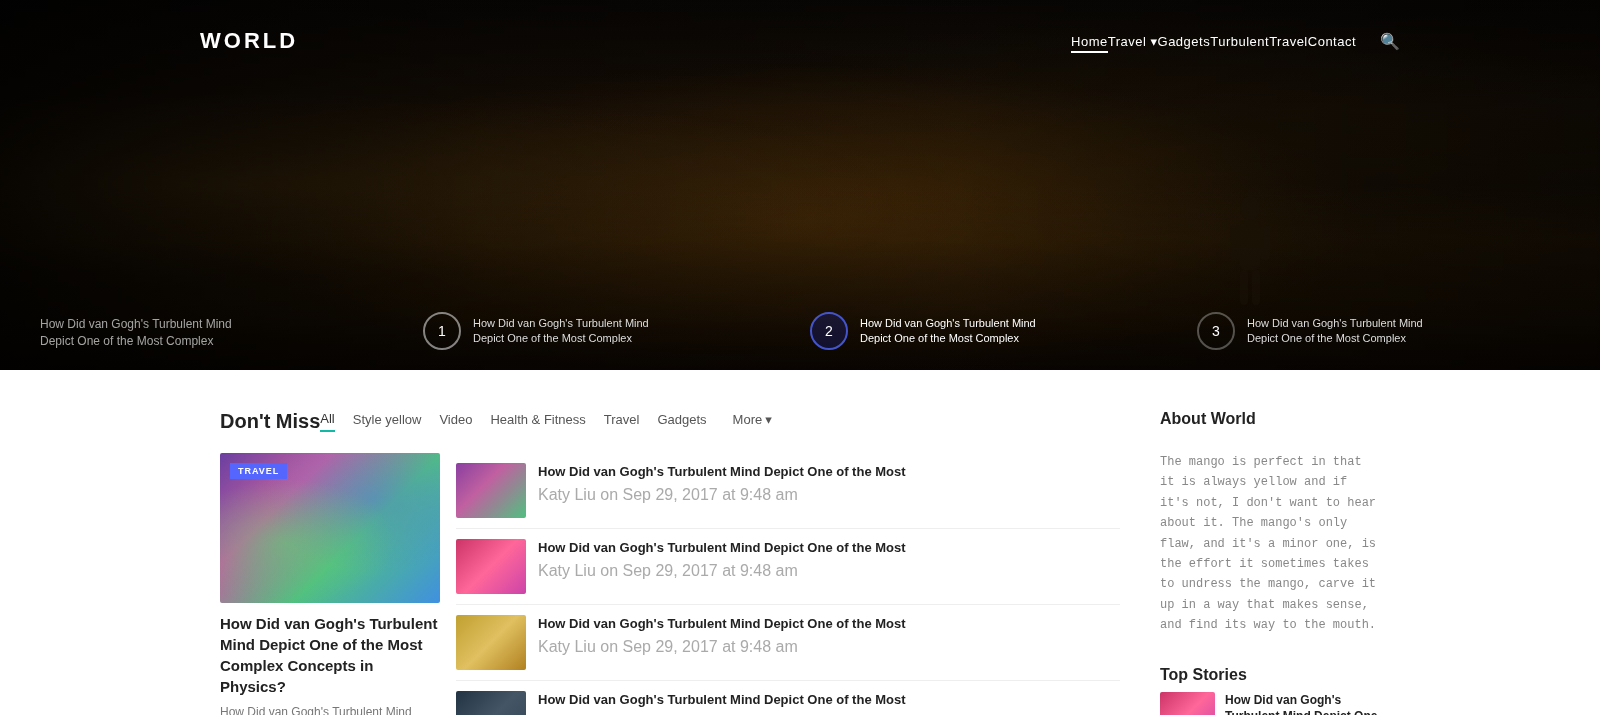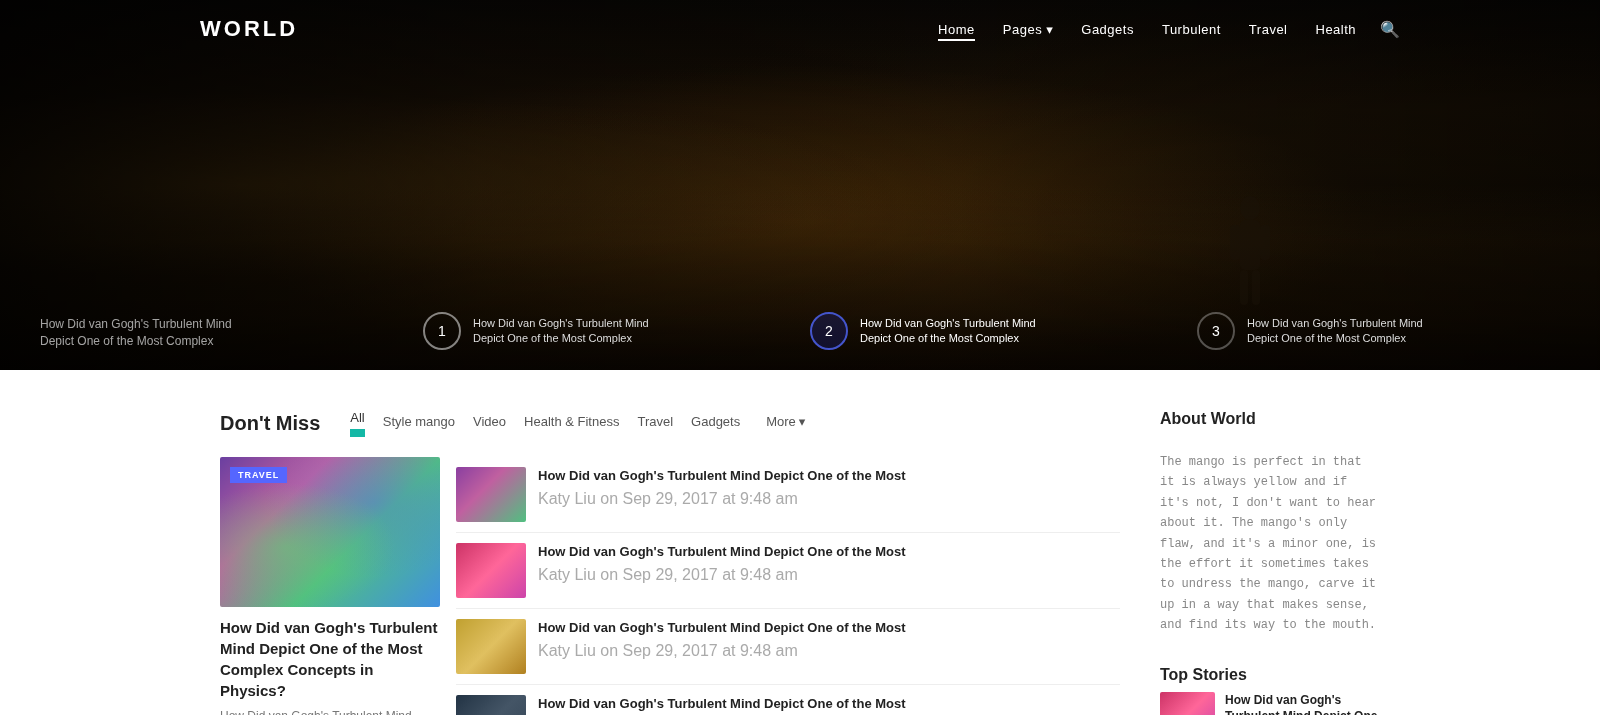--- a/index.html
+++ b/index.html
@@ -1,21 +1,21 @@
 <!DOCTYPE html>
 <html><head>
   <meta charset="utf-8">
   <style>
     * { margin: 0; padding: 0; box-sizing: border-box; }
     body { font-family: 'Georgia', serif; background: #fff; color: #333; overflow-x: hidden; }
 
     
     .navbar {
       position: absolute;
-      top: 4px; left: 0; right: 0;
+      top: 16px; left: 0; right: 0;
       z-index: 100;
       display: flex;
       align-items: center;
       justify-content: center;
       padding: 12px 40px;
       background: transparent;
     }
     .nav-inner {
       display: flex;
       align-items: center;
@@ -28,21 +28,20 @@
       font-weight: bold;
       color: #fff;
       letter-spacing: 3px;
       margin-right: auto;
       font-family: Arial, sans-serif;
       text-transform: uppercase;
     }
     .nav-links {
       display: flex;
       align-items: center;
-      gap: 28px;
       list-style: none;
       margin-left: 47px;
     }
     .nav-links li a {
       color: #fff;
       text-decoration: none;
       font-size: 13px;
       font-family: Arial, sans-serif;
       letter-spacing: 0.5px;
     }
@@ -137,21 +136,20 @@
 
     
     .content-left {
       flex: 1;
     }
 
     
     .section-header {
       display: flex;
       align-items: center;
-      gap: 30px;
       margin-bottom: 20px;
       flex-wrap: wrap;
     }
     .section-title {
       font-size: 20px;
       font-family: Arial, sans-serif;
       font-weight: bold;
       color: #222;
       white-space: nowrap;
     }
@@ -164,21 +162,21 @@
     .filter-tab {
       font-size: 13px;
       font-family: Arial, sans-serif;
       color: #555;
       cursor: pointer;
       padding-bottom: 4px;
       text-decoration: none;
     }
     .filter-tab.active {
       color: #333;
-      border-bottom: 8px solid #14b8a6;
+      border-bottom: 2px solid #14b8a6;
     }
     .filter-tab.more {
       display: flex;
       align-items: center;
       gap: 3px;
       margin-left: 8px;
     }
 
     
     .articles-grid {
@@ -379,25 +377,25 @@
     }
   </style>
 </head>
 <body>
 
 <nav class="navbar">
   <div class="nav-inner">
     <span class="nav-logo">WORLD</span>
     <ul class="nav-links">
       <li><a class="active" href="#">Home</a></li>
-      <li><a href="#">Pages ▾</a></li>
+      <li><a href="#">Travel ▾</a></li>
       <li><a href="#">Gadgets</a></li>
       <li><a href="#">Turbulent</a></li>
       <li><a href="#">Travel</a></li>
-      <li><a href="#">Health</a></li>
+      <li><a href="#">Contact</a></li>
     </ul>
     <span class="nav-search">🔍</span>
   </div>
 </nav>
 
 <div class="hero">
   <div class="hero-scene"></div>
   <div class="hero-bg-art"></div>
 
   <svg style="position:absolute;z-index:3;right:320px;bottom:60px;opacity:0.5;" width="60" height="120" viewBox="0 0 60 120">
@@ -441,21 +439,21 @@
   </div>
 </div>
 
 <div class="main-content">
 
   <div class="content-left">
     <div class="section-header">
       <span class="section-title">Don't Miss</span>
       <div class="filter-tabs">
         <a class="filter-tab active" href="#">All</a>
-        <a class="filter-tab" href="#">Style mango</a>
+        <a class="filter-tab" href="#">Style yellow</a>
         <a class="filter-tab" href="#">Video</a>
         <a class="filter-tab" href="#">Health &amp; Fitness</a>
         <a class="filter-tab" href="#">Travel</a>
         <a class="filter-tab" href="#">Gadgets</a>
         <a class="filter-tab more" href="#">
             <span>More</span> 
             <span>▾</span>
           </a>
       </div>
     </div>

